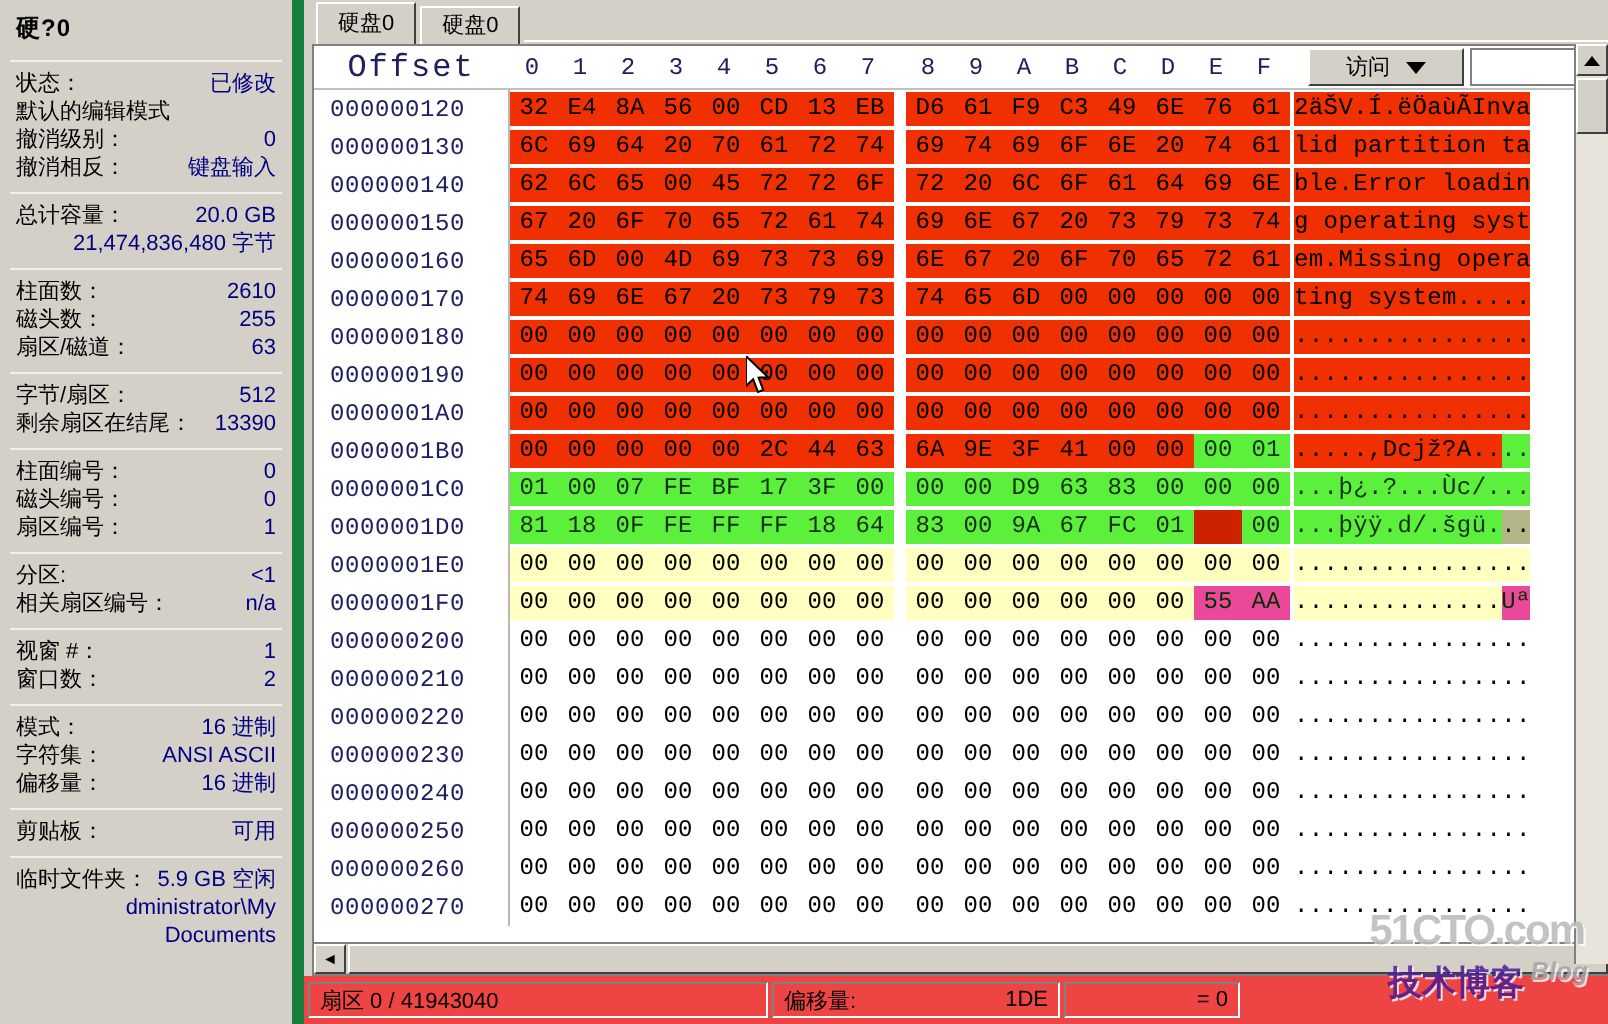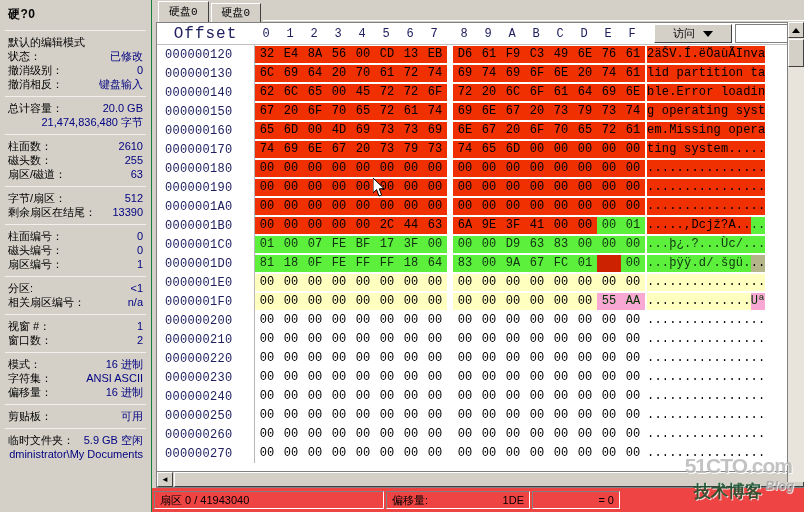--- a/index.html
+++ b/index.html
@@ -15,21 +15,21 @@
     width: 804px; height: 512px;
     background: #d4d0c8;
     display: flex;
   }
 
   
   #sidebar {
     width: 152px;
     height: 512px;
     background: #d4d0c8;
-    border-right: 1px solid #15803d;
+    border-right: 6px solid #15803d;
     position: relative;
     padding: 0 4px;
     flex: 0 0 152px;
     overflow: hidden;
   }
   .side-title {
     font-size: 12px;
     font-weight: bold;
     color: #000;
     padding: 6px 2px 2px 4px;
@@ -70,21 +70,20 @@
 
   
   #tabstrip {
     height: 22px;
     background: #d4d0c8;
     display: flex;
     align-items: flex-end;
     padding-left: 6px;
     flex: 0 0 22px;
     position: relative;
-    font-family: Liberation Mono, monospace;
   }
   .tab {
     height: 19px;
     padding: 1px 10px 0 10px;
     font-size: 11px;
     color: #000;
     background: #d4d0c8;
     border-left: 1px solid #ffffff;
     border-top: 1px solid #ffffff;
     border-right: 1px solid #404040;
@@ -237,21 +236,21 @@
     letter-spacing: 0.2px;
     overflow: hidden;
   }
   .ascii span { display: inline-block; height: 17px; line-height: 17px; }
 
   
   .c-red   { background: #f03000; color: #000000; }
   .c-green { background: #5cf03c; color: #103010; }
   .c-yel   { background: #ffffc0; color: #000000; }
   .c-white { background: #ffffff; color: #000000; }
-  .c-brgreen{ background: #f9a8d4; color: #003000; }
+  .c-brgreen{ background: #ec4899; color: #003000; }
   .c-khaki { background: #b5b58a; }
 
   
   #hscroll {
     height: 16px;
     flex: 0 0 16px;
     background: #d4d0c8;
     border-top: 1px solid #808080;
     display: flex;
     align-items: stretch;
@@ -360,21 +359,21 @@
     color: #b9b9b9;
     font-family: "Liberation Sans", sans-serif;
     letter-spacing: -1px;
     text-shadow: 1px 1px 0 #ffffff;
   }
   .wm-cn {
     position: absolute;
     right: 36px; top: 32px;
     font-size: 17px;
     font-weight: bold;
-    color: #14532d;
+    color: #4c1d95;
     text-shadow: 1px 1px 0 #f4f4f4;
   }
   .wm-blog {
     position: absolute;
     right: 4px; top: 30px;
     font-size: 13px;
     font-weight: bold;
     color: #a8a8a8;
     font-style: italic;
     text-shadow: 1px 1px 0 #f4f4f4;
@@ -389,26 +388,26 @@
 </head>
 <body>
 
 <div id="app">
 
   <div id="sidebar">
     <div class="side-title">硬?0</div>
     <div class="sep"></div>
     <div id="sidebar-groups">
         <div class="sgroup">
+          <div class="srow">
+            <span class="k">状态：</span>
+            <span class="v">已修改</span>
+          </div>
           <div class="srow hdr-only">
             <span class="k">默认的编辑模式</span>
-          </div>
-          <div class="srow">
-            <span class="k">状态：</span>
-            <span class="v">已修改</span>
           </div>
           <div class="srow">
             <span class="k">撤消级别：</span>
             <span class="v">0</span>
           </div>
           <div class="srow">
             <span class="k">撤消相反：</span>
             <span class="v">键盘输入</span>
           </div>
         </div>

